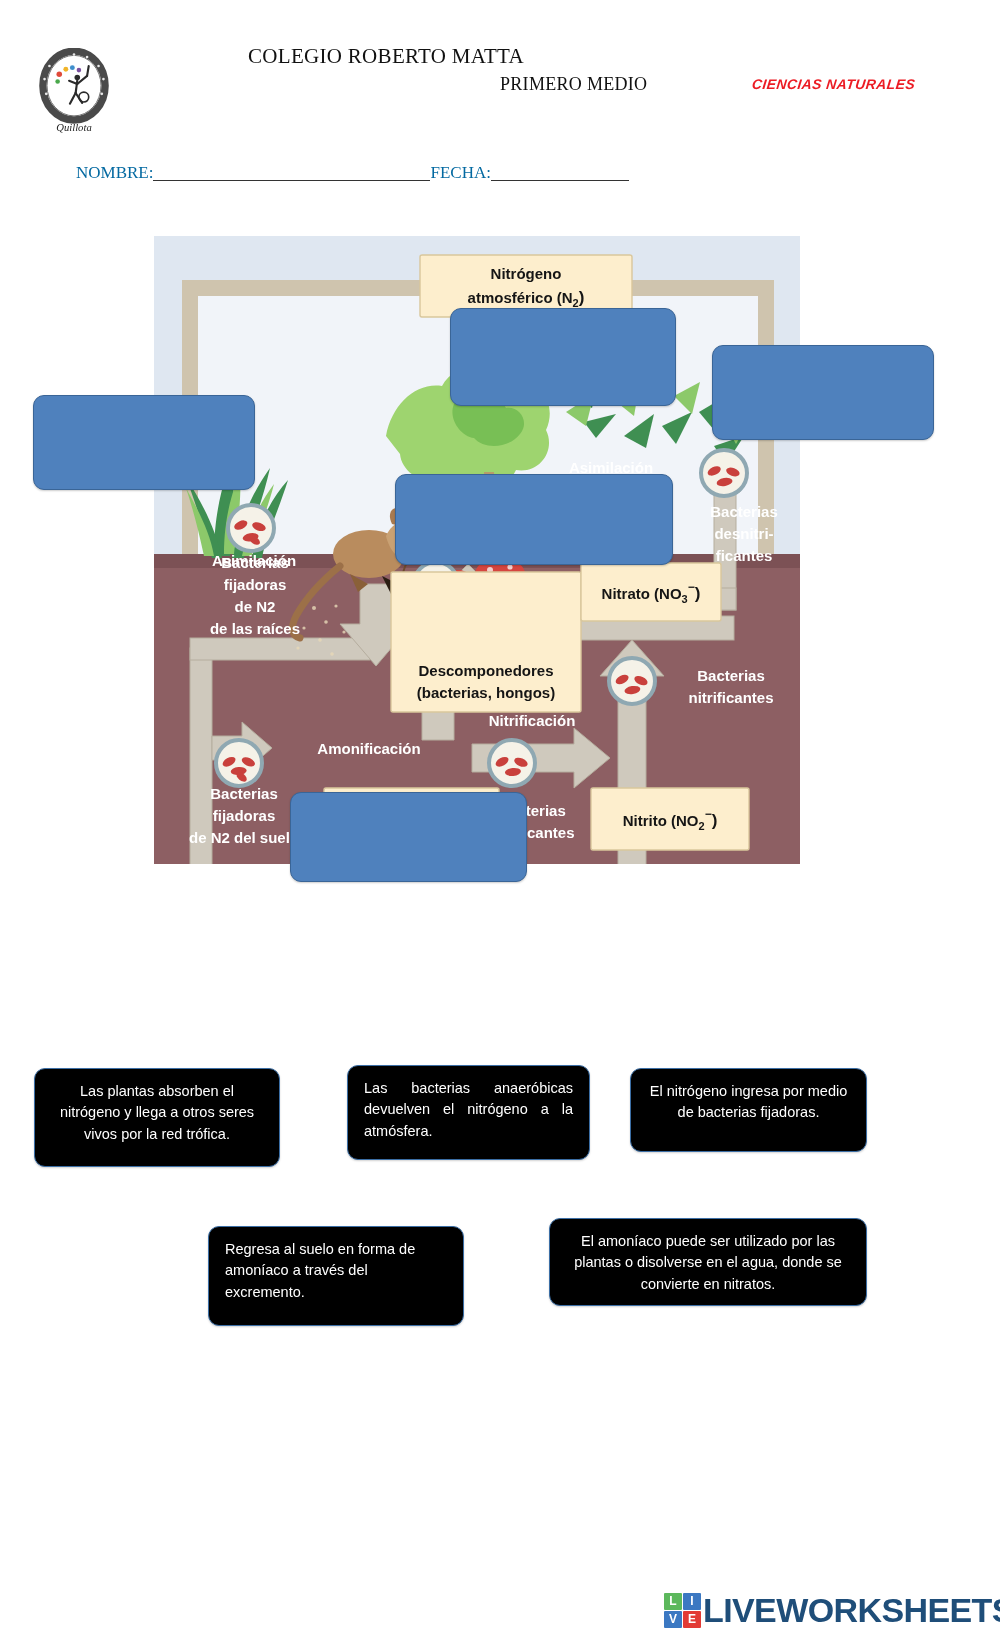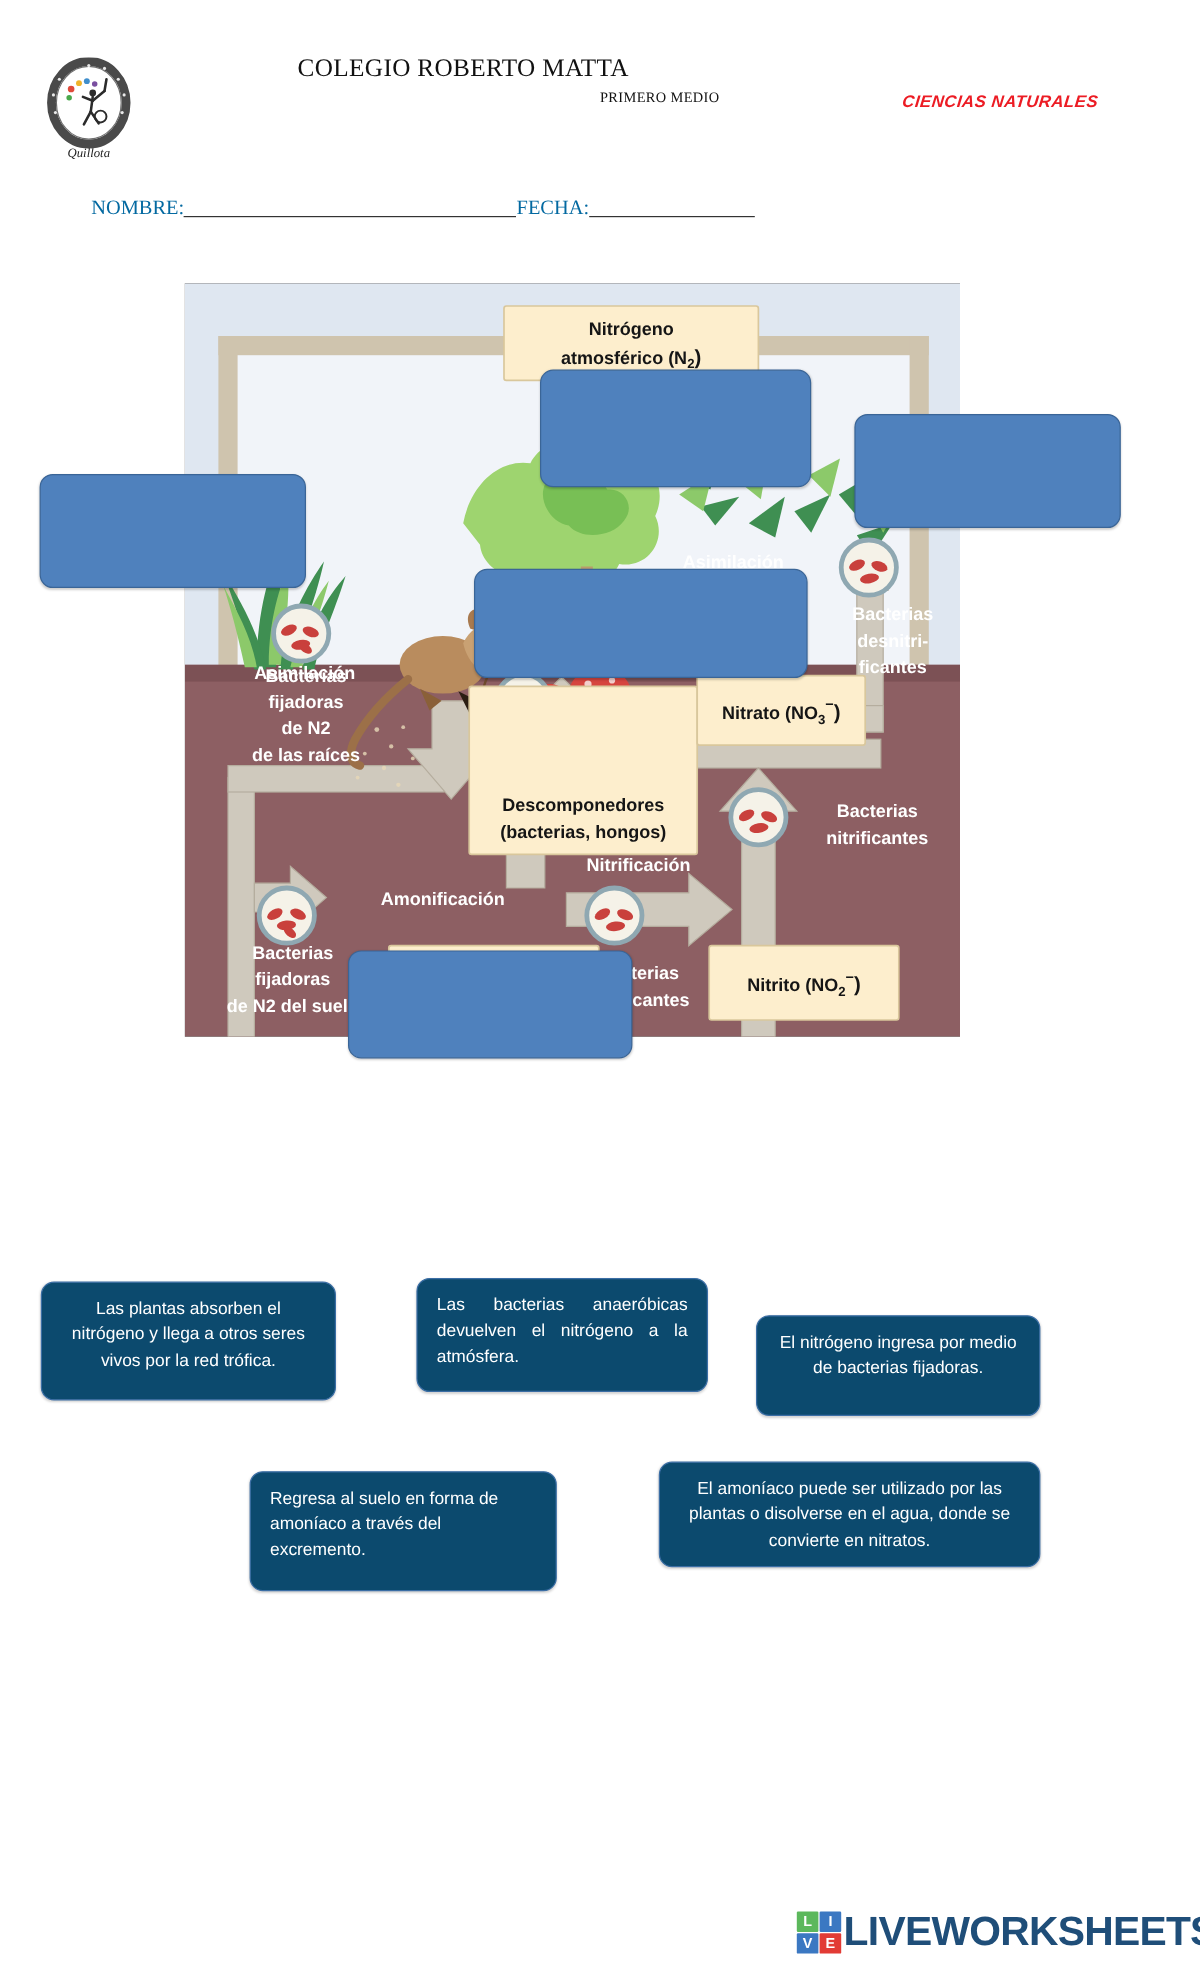--- a/index.html
+++ b/index.html
@@ -27,21 +27,21 @@
   }
   #school-logo svg { display:block; width:100%; height:100%; }
 
   .hdr-text {
     position: absolute;
     font-family: "Liberation Serif", serif;
     color: #111;
     white-space: nowrap;
   }
   #school-name { left: 248px; top: 44px; font-size: 21px; letter-spacing: .3px; }
-  #course-name { left: 500px; top: 74px; font-size: 12px; letter-spacing: .3px; }
+  #course-name { left: 500px; top: 74px; font-size: 18px; letter-spacing: .3px; }
   #subject-name {
     left: 752px; top: 76px;
     font-size: 14px;
     color: #ec1c24;
     font-style: italic;
     font-weight: bold;
     letter-spacing: .4px;
     font-family: "Liberation Sans", sans-serif;
     transform: skewX(-6deg);
   }
@@ -85,37 +85,37 @@
   }
   #dz-1 { left: 450px; top: 308px; width: 226px; height: 98px; }
   #dz-2 { left: 712px; top: 345px; width: 222px; height: 95px; }
   #dz-3 { left:  33px; top: 395px; width: 222px; height: 95px; }
   #dz-4 { left: 395px; top: 474px; width: 278px; height: 91px; }
   #dz-5 { left: 290px; top: 792px; width: 237px; height: 90px; }
 
   
   .answer-card {
     position: absolute;
-    background: #0c4a6e;
+    background: #000000;
     border: 1px solid #3b6ea5;
     border-radius: 11px;
     color: #ffffff;
     font-family: "Liberation Sans", sans-serif;
     font-size: 14.5px;
     line-height: 1.48;
     padding: 12px 16px;
     box-shadow: 0 1px 2px rgba(0,0,0,.18);
   }
   .ac-center { text-align: center; }
   .ac-left   { text-align: left; }
   .ac-just   { text-align: justify; }
 
   #ans-1 { left:  34px; top: 1068px; width: 246px; height: 99px; }
   #ans-2 { left: 347px; top: 1065px; width: 243px; height: 95px; }
-  #ans-3 { left: 630px; top: 1068px; width: 237px; height: 84px; margin-top: 28px; }
+  #ans-3 { left: 630px; top: 1068px; width: 237px; height: 84px; }
   #ans-4 { left: 208px; top: 1226px; width: 256px; height: 100px; }
   #ans-5 { left: 513px; top: 1218px; width: 318px; height: 88px; margin-left: 36px; }
 
   
   #lws-footer {
     position: absolute;
     left: 664px; top: 1589px;
     height: 42px;
     display: flex;
     align-items: center;

